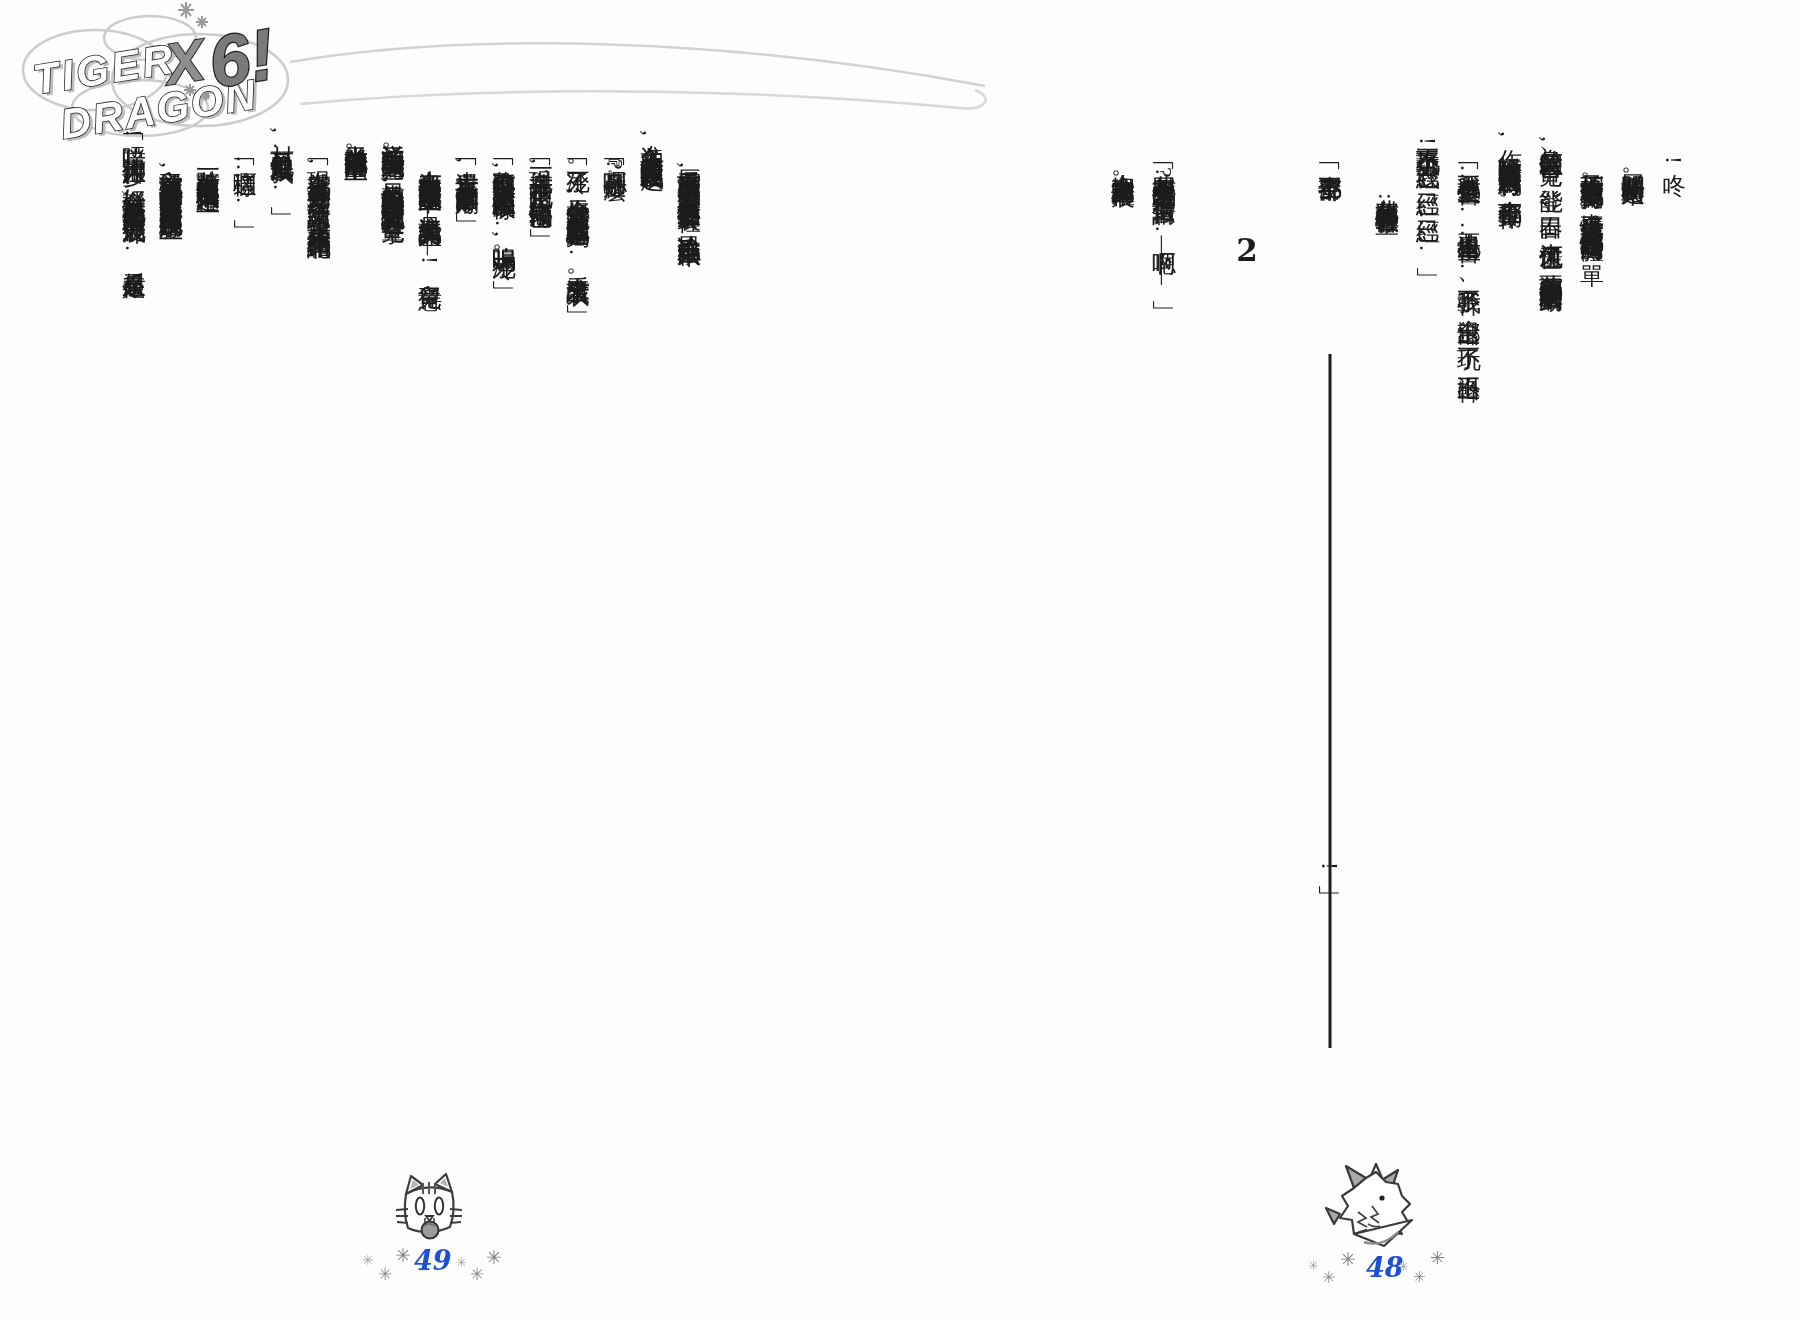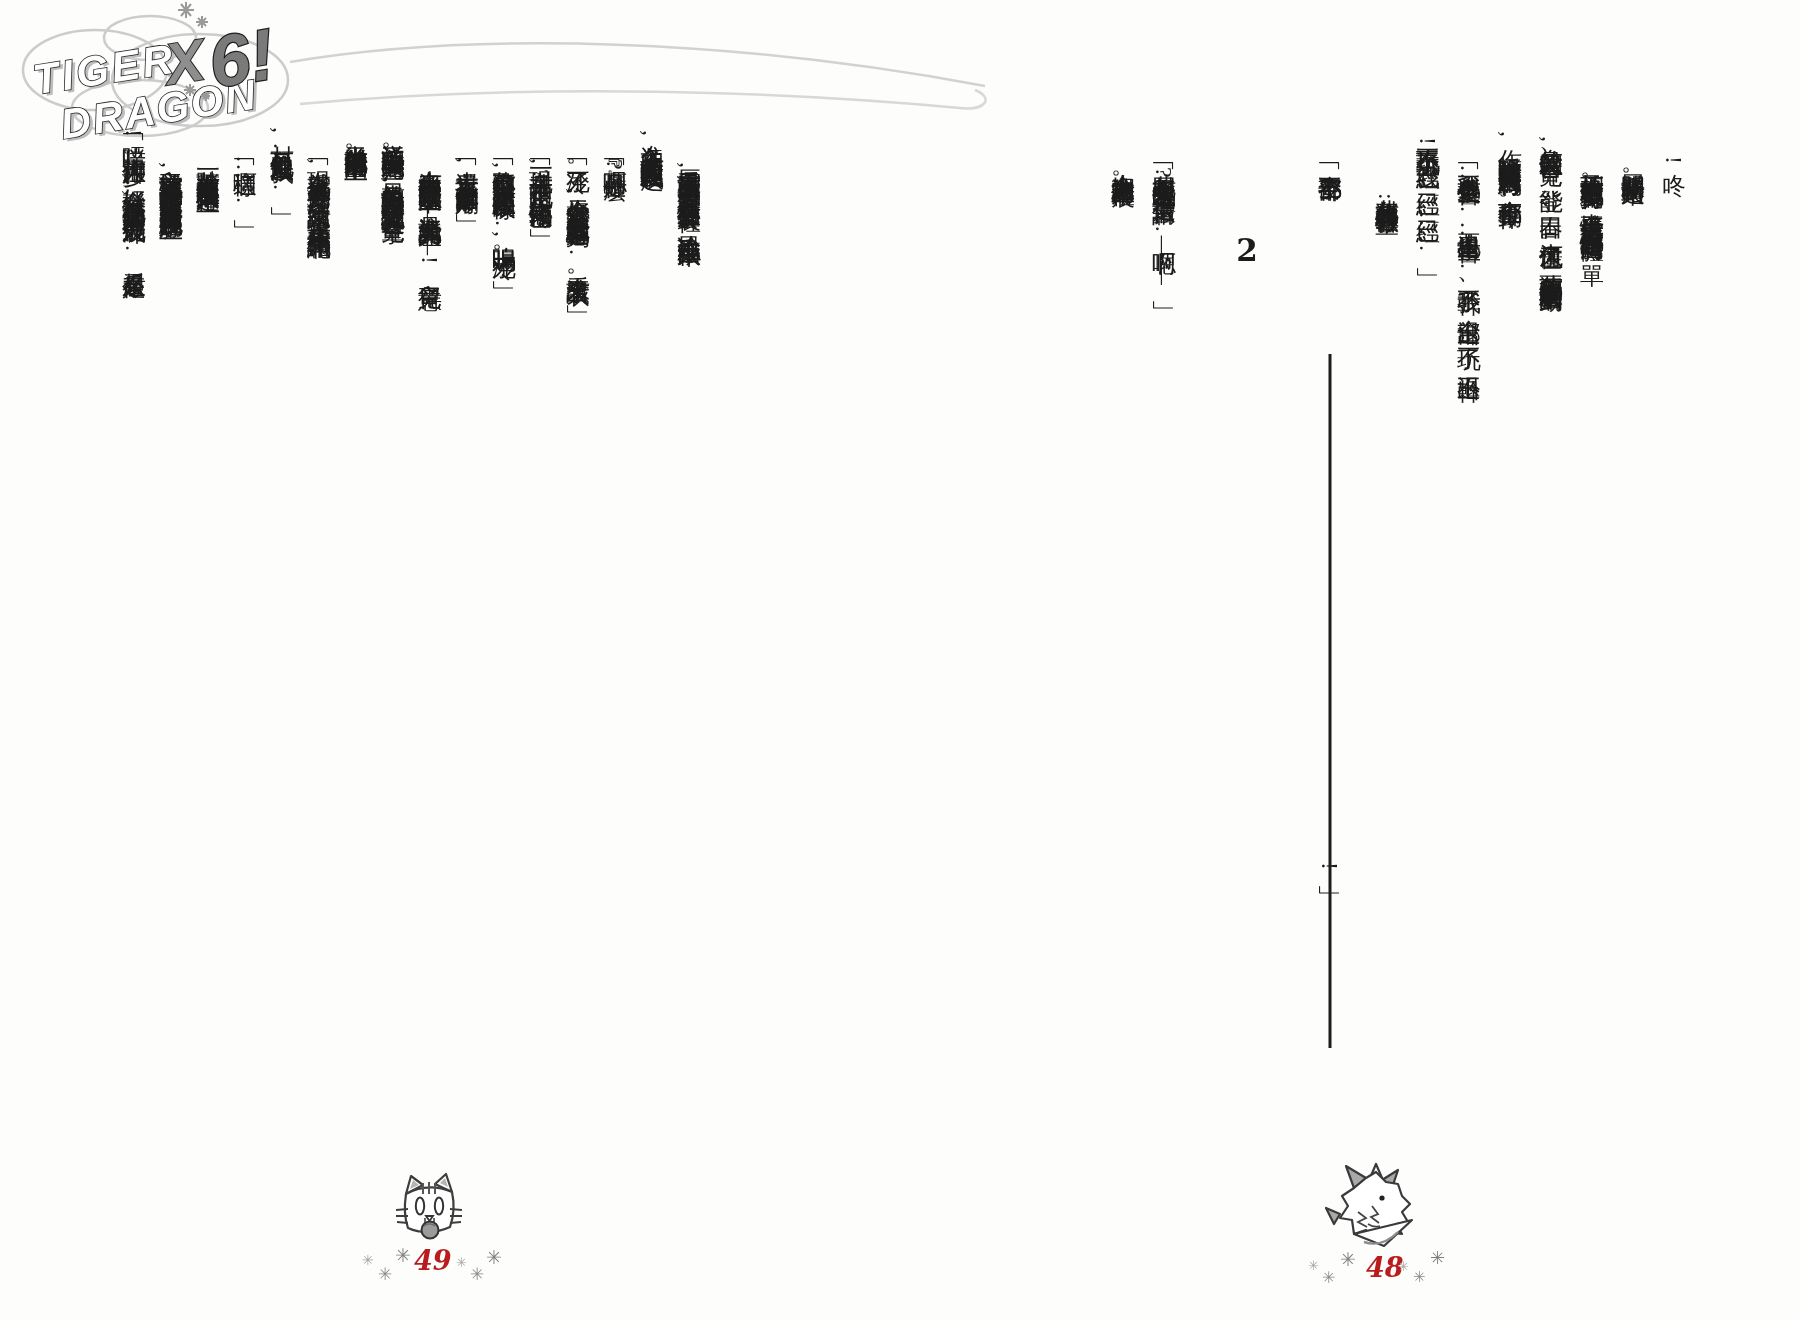--- a/index.html
+++ b/index.html
@@ -40,21 +40,21 @@
     position:absolute; left:50%; transform:translateX(-50%);
     top:224px; height:694px; width:3px;
     background:#1c1c1c;
   }
 
   
   .pagenum {
     position:absolute;
     font-family:"DejaVu Serif",serif;
     font-style:italic; font-weight:bold;
-    font-size:27px; color:#b91c1c;
+    font-size:27px; color:#1d4ed8;
   }
   .pagenum-left  { left:414px;  top:1245px; }
   .pagenum-right { left:1366px; top:1252px; }
 
   
   .star {
     position:absolute;
     font-family:"DejaVu Sans",sans-serif;
     color:#8f8f8f; line-height:1;
   }

